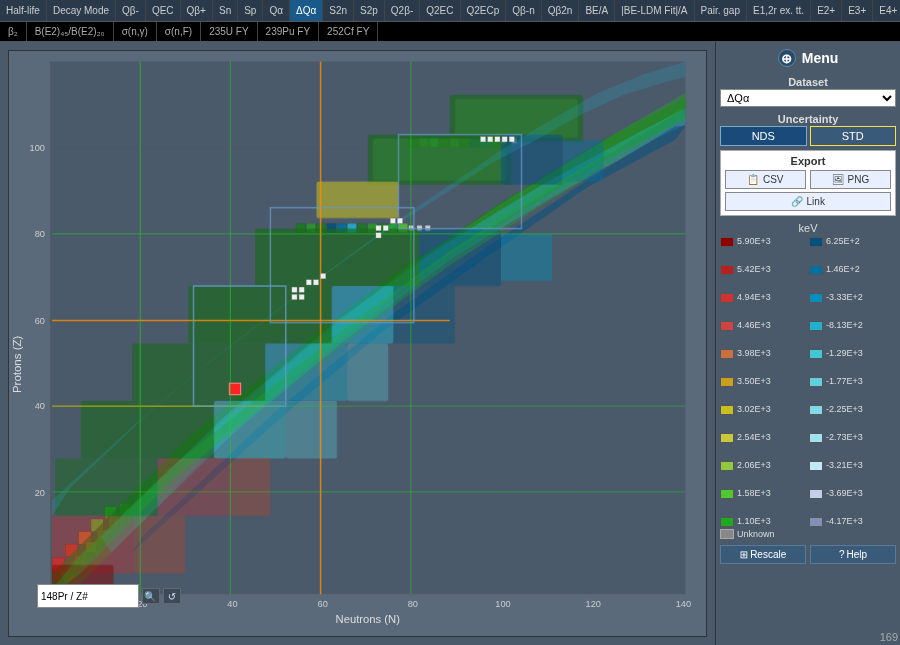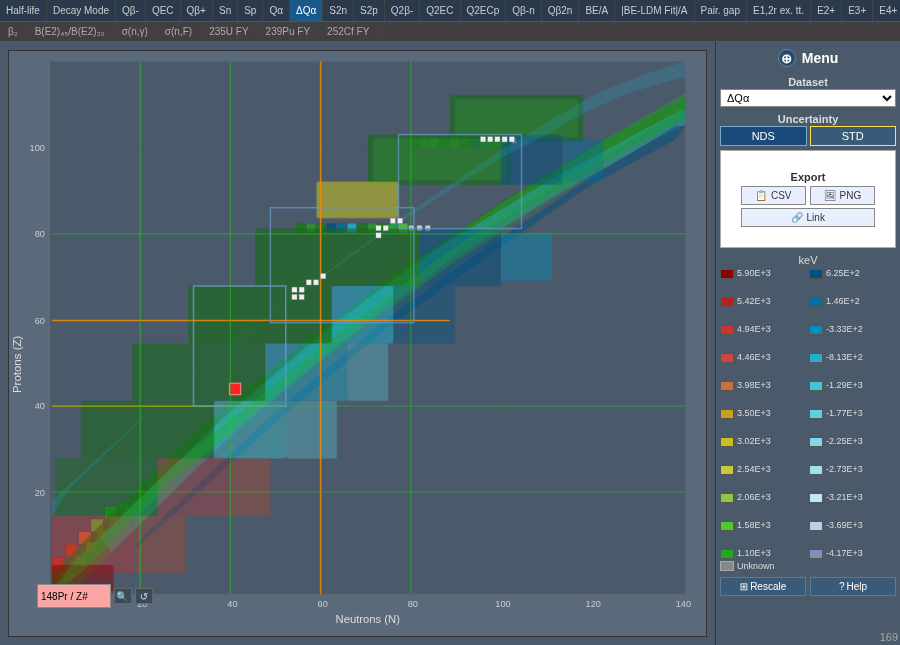--- a/index.html
+++ b/index.html
@@ -35,21 +35,21 @@
       align-items: center;
     }
     .toolbar-item.active {
       background: #1a5a8a;
       color: #fff;
     }
 
     
     #toolbar2 {
       display: flex;
-      background: #404040;
+      background: #000000;
       border-bottom: 1px solid #555;
       height: 20px;
       align-items: center;
       overflow: hidden;
     }
     .toolbar2-item {
       padding: 1px 8px;
       font-size: 10px;
       color: #aaa;
       border-right: 1px solid #444;
@@ -247,21 +247,21 @@
     }
     .uncertainty-btn.active {
       background: #1a4a7a;
       border-color: #7aaaca;
     }
 
     
     .export-section {
       background: #fff;
       border: 1px solid #aaa;
-      padding: 20px;
+      padding: 4px;
     }
     .export-title {
       text-align: center;
       color: #333;
       font-weight: bold;
       font-size: 11px;
       margin-bottom: 3px;
     }
     .export-row {
       display: flex;
@@ -629,21 +629,21 @@
         <text x="570" y="532" font-size="9" fill="#ccc" text-anchor="middle">120</text>
         <text x="658" y="532" font-size="9" fill="#ccc" text-anchor="middle">140</text>
 
         <text x="350" y="548" font-size="11" fill="#ddd" text-anchor="middle" font-family="Arial">Neutrons (N)</text>
 
         <text x="12" y="300" font-size="11" fill="#ddd" text-anchor="middle" font-family="Arial" transform="rotate(-90, 12, 300)">Protons (Z)</text>
       </svg>
     </div>
 
     <div id="search-bar">
-      <input type="text" id="search-input" class="search-btn" style="width: 74px; background: #fca5a5; color: rgb(0, 0, 0); padding: 11px 3px;" value="148Pr / Z#">
+      <input type="text" id="search-input" class="search-btn" style="width: 102px; background: #ffffff; color: rgb(0, 0, 0); padding: 11px 3px;" value="148Pr / Z#">
       <button class="search-btn" style="background:#3a4a5a; border:1px solid #666; color:#ddd;">🔍</button>
       <button class="search-btn" style="background:#3a4a5a; border:1px solid #666; color:#ddd;">↺</button>
     </div>
 
   </div>
 
   <div id="right-panel">
 
     <div id="menu-header">
       <div class="menu-plus">

